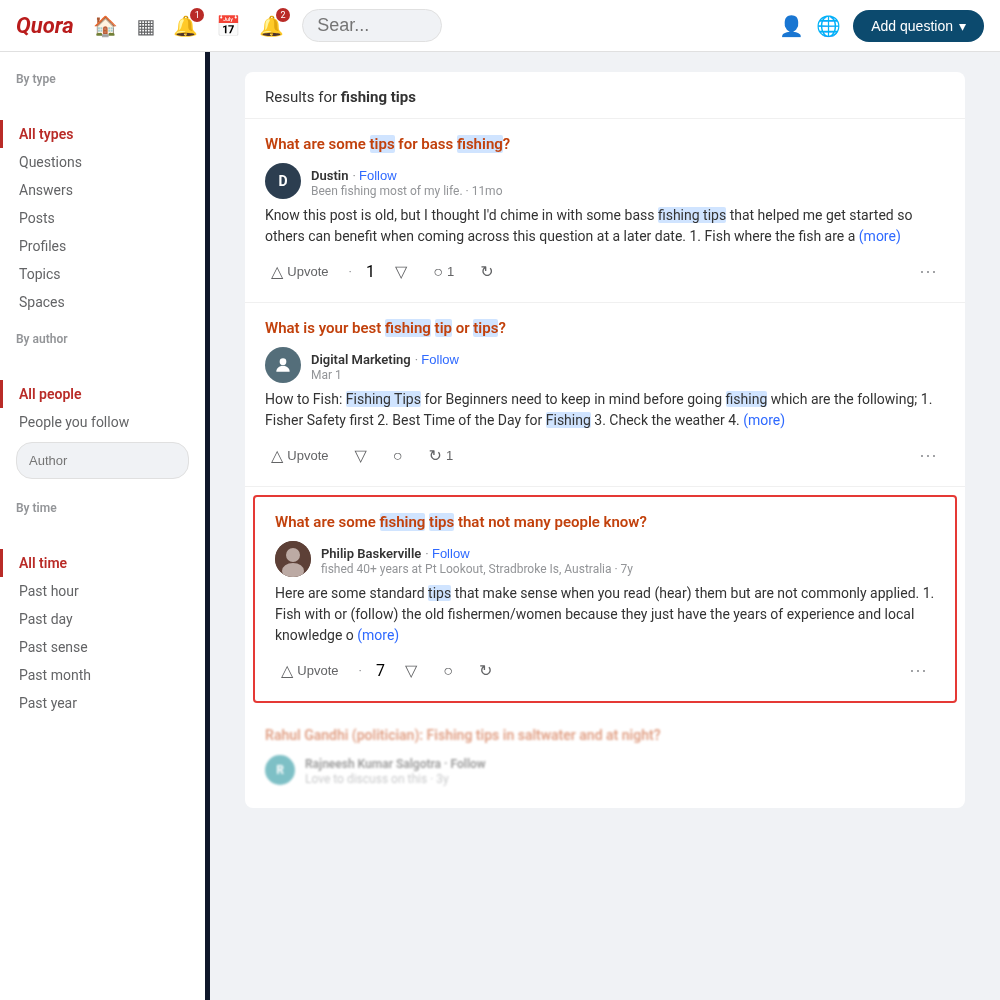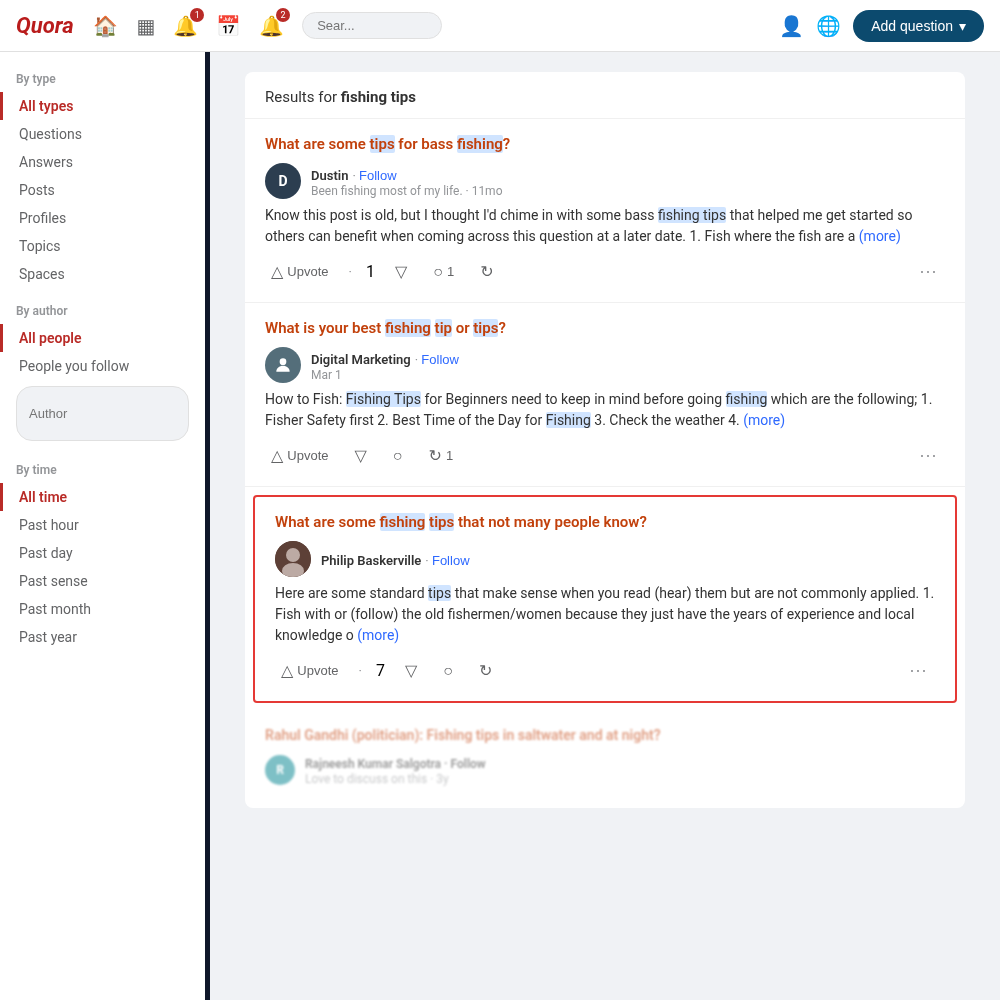--- a/index.html
+++ b/index.html
@@ -54,21 +54,21 @@
       height: 14px;
       display: flex;
       align-items: center;
       justify-content: center;
     }
     .search-box {
       background: #f0f2f5;
       border: 1px solid #e0e0e0;
       border-radius: 20px;
       padding: 5px 14px;
-      font-size: 13px;
+      font-size: 18px;
       color: #636466;
       width: 140px;
     }
     .header-right {
       display: flex;
       align-items: center;
       gap: 12px;
       margin-left: auto;
     }
     .add-question-btn {
@@ -113,27 +113,28 @@
       padding: 6px 16px;
       font-size: 14px;
       color: #636466;
       cursor: pointer;
       border-left: 3px solid transparent;
     }
     .sidebar-item.active {
       color: #b92b27;
       font-weight: 600;
       border-left: 3px solid #b92b27;
+      margin-top: 28px;
     }
     .sidebar-input {
       margin: 6px 16px;
       background: #f0f2f5;
       border: 1px solid #e0e0e0;
       border-radius: 16px;
-      padding: 19px 12px;
+      padding: 10px 12px;
       font-size: 13px;
       color: #636466;
       width: calc(100% - 32px);
     }
 
     
     .content-area {
       flex: 1;
       overflow-y: auto;
       padding: 20px;
@@ -444,20 +445,21 @@
             <svg width="36" height="36" viewBox="0 0 36 36" fill="none">
               <circle cx="18" cy="18" r="18" fill="#5d4037"></circle>
               <circle cx="18" cy="14" r="7" fill="#bcaaa4"></circle>
               <ellipse cx="18" cy="30" rx="11" ry="8" fill="#bcaaa4"></ellipse>
             </svg>
           </div>
           <div>
             <span class="author-name">Philip Baskerville</span>
             <span class="dot-sep"> · </span>
             <button class="follow-btn">Follow</button>
+            <div class="author-sub">fished 40+ years at Pt Lookout, Stradbroke Is, Australia · 7y</div>
           </div>
         </div>
         <div class="answer-text">
           Here are some standard <span class="highlight">tips</span> that make sense when you read (hear) them but are not commonly applied. 1. Fish with or (follow) the old fishermen/women because they just have the years of experience and local knowledge o
           <span class="more-link">(more)</span>
         </div>
         <div class="action-row">
           <button class="action-btn">
             <span class="action-icon">△</span>
             <span>Upvote</span>

